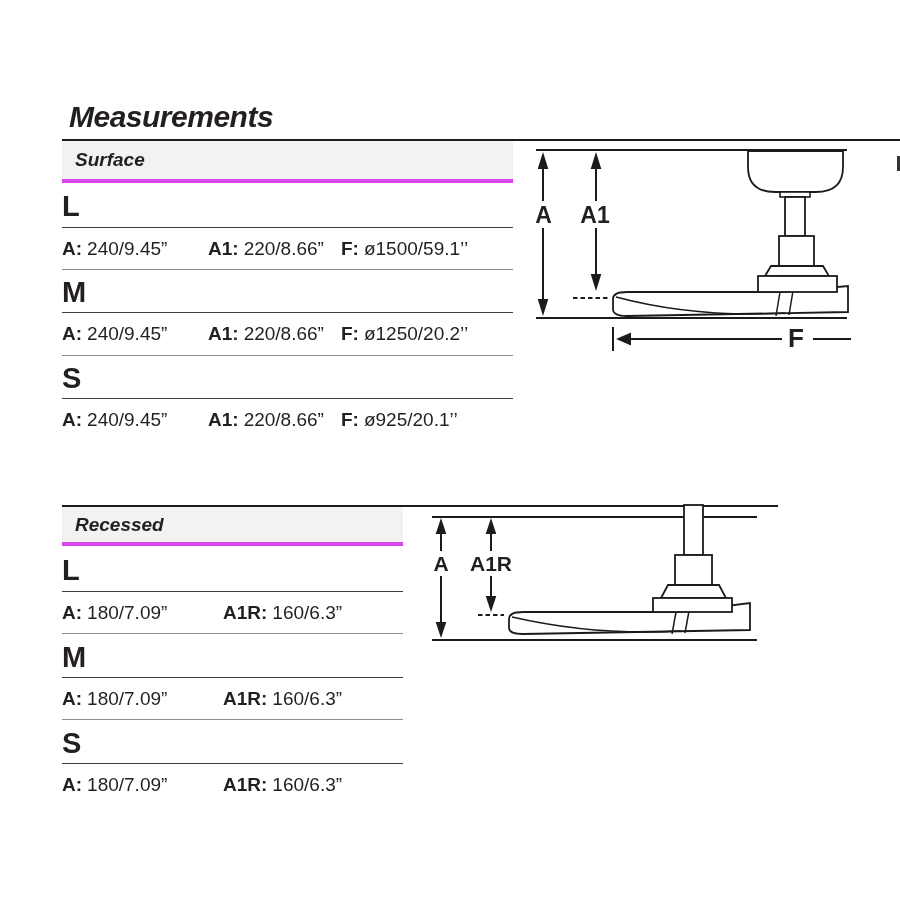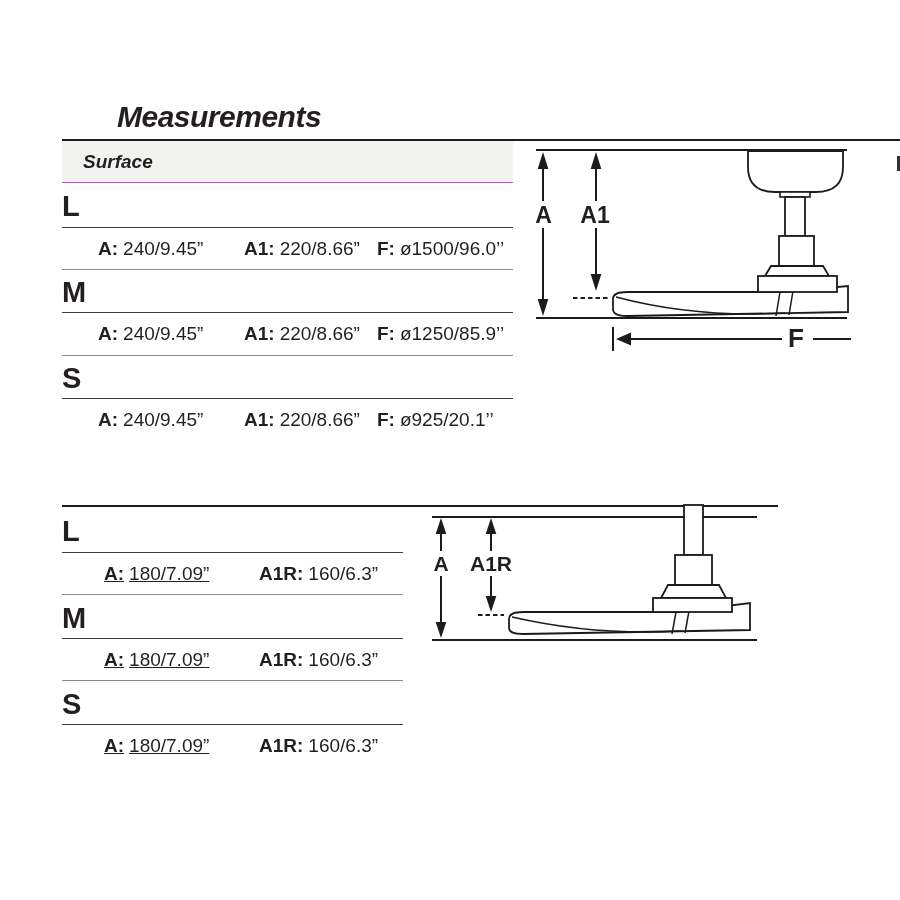--- a/index.html
+++ b/index.html
@@ -9,54 +9,53 @@
     font-family:"Liberation Sans", sans-serif;
     color:#231f20;
     overflow:hidden;
   }
   .abs { position:absolute; }
 
   .page-title {
     left:69px; top:100px;
     font-size:30px; font-weight:bold; font-style:italic;
     letter-spacing:-0.5px;
-    margin-left:48px;
   }
 
   .rule { position:absolute; background:#1c1c1c; height:2px; }
   .rule-top { left:62px; top:139px; width:838px; }
   .rule-bottom { left:62px; top:505px; width:716px; }
 
   .spec-table { position:absolute; }
   .surface-table { left:62px; top:141px; width:451px; }
   .recessed-table { left:62px; top:507px; width:341px; }
 
   .band {
     background:#f2f2f1;
-    border-bottom:1px solid #d946ef;
+    border-bottom:4px solid #d946ef;
     display:flex; align-items:center;
-    padding-left:21px;
+    padding-left:13px;
     font-weight:bold; font-style:italic; font-size:19px;
   }
   .size-row {
     border-bottom:1px solid #3f3f3f;
     display:flex; align-items:center;
     font-size:29px; font-weight:bold;
     padding-top:3px;
   }
   .val-row {
     border-bottom:1px solid #8c8c8c;
     position:relative;
     font-size:19px;
   }
   .val-row.last { border-bottom:none; }
-  .pair { position:absolute; top:50%; transform:translateY(-50%); white-space:nowrap;margin-left:36px; }
+  .pair { position:absolute; top:50%; transform:translateY(-50%); white-space:nowrap; }
   .pair b { font-weight:bold; margin-right:5px; }
   .c0 { left:0; } .c1 { left:146px; } .c2 { left:279px; }
-  .r0 { left:6px;text-decoration:underline; } .r1 { left:161px; }
+  .r0 { left:0; } .r1 { left:161px; }
 
   .h42 { height:42px; } .h43 { height:43px; } .h44 { height:44px; }
   .h45 { height:45px; } .h46 { height:46px; } .h39 { height:39px; }
 
   .diagram { position:absolute; }
   .diagram-surface { left:530px; top:140px; }
   .diagram-recessed { left:425px; top:500px; }
 
   svg .ln { stroke:#1b1b1b; fill:none; }
   svg .shape { stroke:#1b1b1b; fill:#ffffff; }
@@ -78,30 +77,30 @@
   <div class="band h42">
     <span>Surface</span>
   </div>
 
   <div class="size-row h45">
     <span>L</span>
   </div>
   <div class="val-row h42">
     <span class="pair c0"><b>A:</b><span>240/9.45”</span></span>
     <span class="pair c1"><b>A1:</b><span>220/8.66”</span></span>
-    <span class="pair c2"><b>F:</b><span>ø1500/96.0’’</span></span>
+    <span class="pair c2"><b>F:</b><span>ø1500/59.1’’</span></span>
   </div>
 
   <div class="size-row h43">
     <span>M</span>
   </div>
   <div class="val-row h43">
     <span class="pair c0"><b>A:</b><span>240/9.45”</span></span>
     <span class="pair c1"><b>A1:</b><span>220/8.66”</span></span>
-    <span class="pair c2"><b>F:</b><span>ø1250/85.9’’</span></span>
+    <span class="pair c2"><b>F:</b><span>ø1250/20.2’’</span></span>
   </div>
 
   <div class="size-row h43">
     <span>S</span>
   </div>
   <div class="val-row h42 last">
     <span class="pair c0"><b>A:</b><span>240/9.45”</span></span>
     <span class="pair c1"><b>A1:</b><span>220/8.66”</span></span>
     <span class="pair c2"><b>F:</b><span>ø925/20.1’’</span></span>
   </div>
@@ -137,20 +136,23 @@
   <line class="ln" x1="43" y1="158" x2="79" y2="158" stroke-width="1.8" stroke-dasharray="4.5,3"></line>
 
   <line class="ln" x1="83" y1="187" x2="83" y2="211" stroke-width="2"></line>
   <polygon class="head" points="86,199 101,192.5 101,205.5"></polygon>
   <line class="ln" x1="100" y1="199" x2="252" y2="199" stroke-width="2"></line>
   <text x="266" y="207" font-size="26" text-anchor="middle">F</text>
   <line class="ln" x1="283" y1="199" x2="321" y2="199" stroke-width="2"></line>
 </svg>
 
 <div class="spec-table recessed-table">
+  <div class="band h39">
+    <span>Recessed</span>
+  </div>
 
   <div class="size-row h46">
     <span>L</span>
   </div>
   <div class="val-row h42">
     <span class="pair r0"><b>A:</b><span>180/7.09”</span></span>
     <span class="pair r1"><b>A1R:</b><span>160/6.3”</span></span>
   </div>
 
   <div class="size-row h44">

